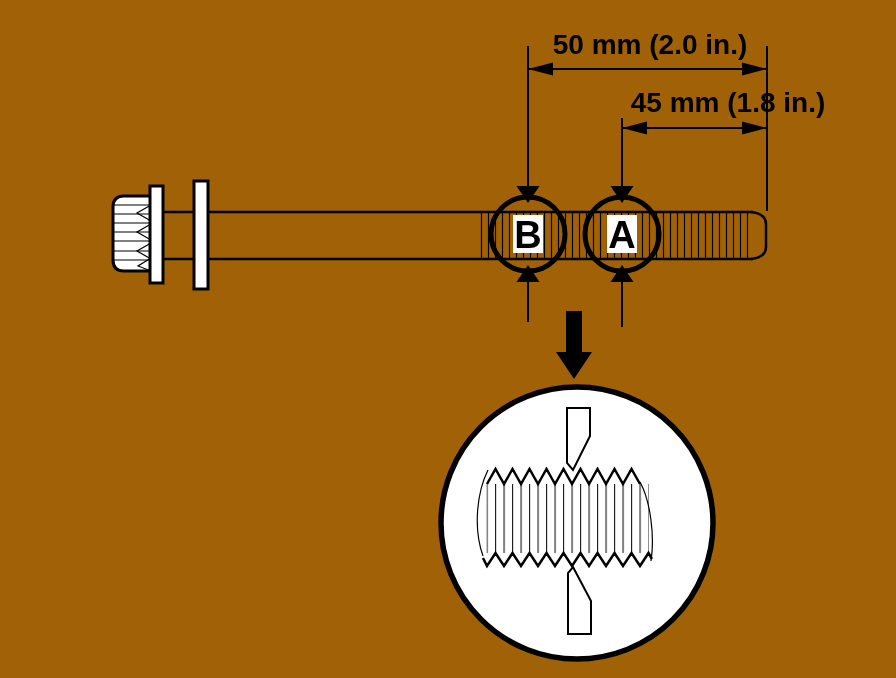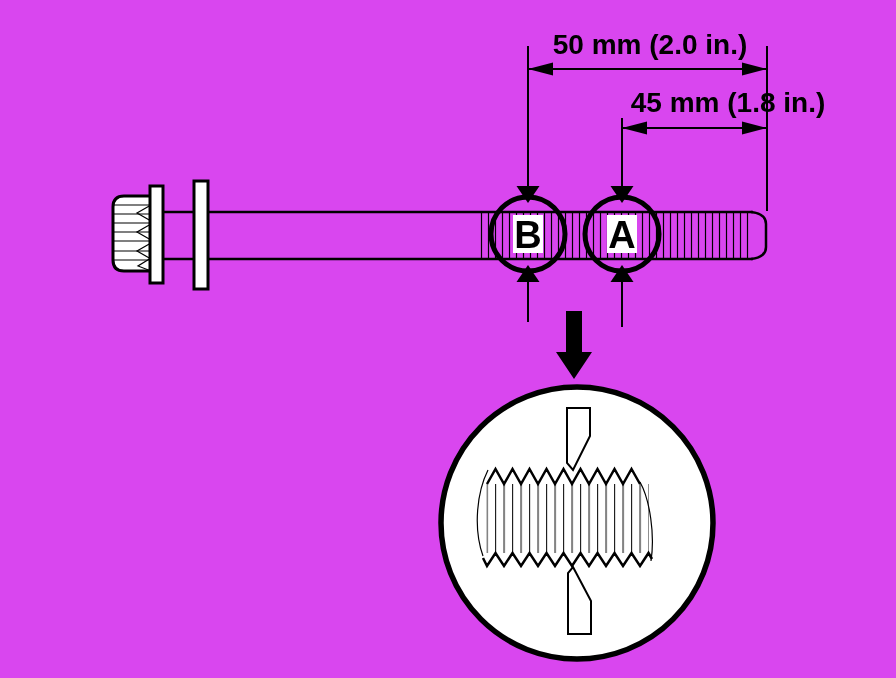--- a/index.html
+++ b/index.html
@@ -1,20 +1,20 @@
 <!DOCTYPE html>
 <html><head>
 <meta charset="utf-8">
 <style>
   html, body { margin: 0; padding: 0; background: #ffffff; }
   .stage {
     position: relative;
     width: 896px;
     height: 678px;
-    background: #d946ef;
+    background: #a16207;
     overflow: hidden;
   }
   svg { display: block; }
   .dim-text {
     font-family: "Liberation Sans", sans-serif;
     font-weight: bold;
     font-size: 28px;
     fill: #000000;
     stroke: none;
     text-anchor: middle;

